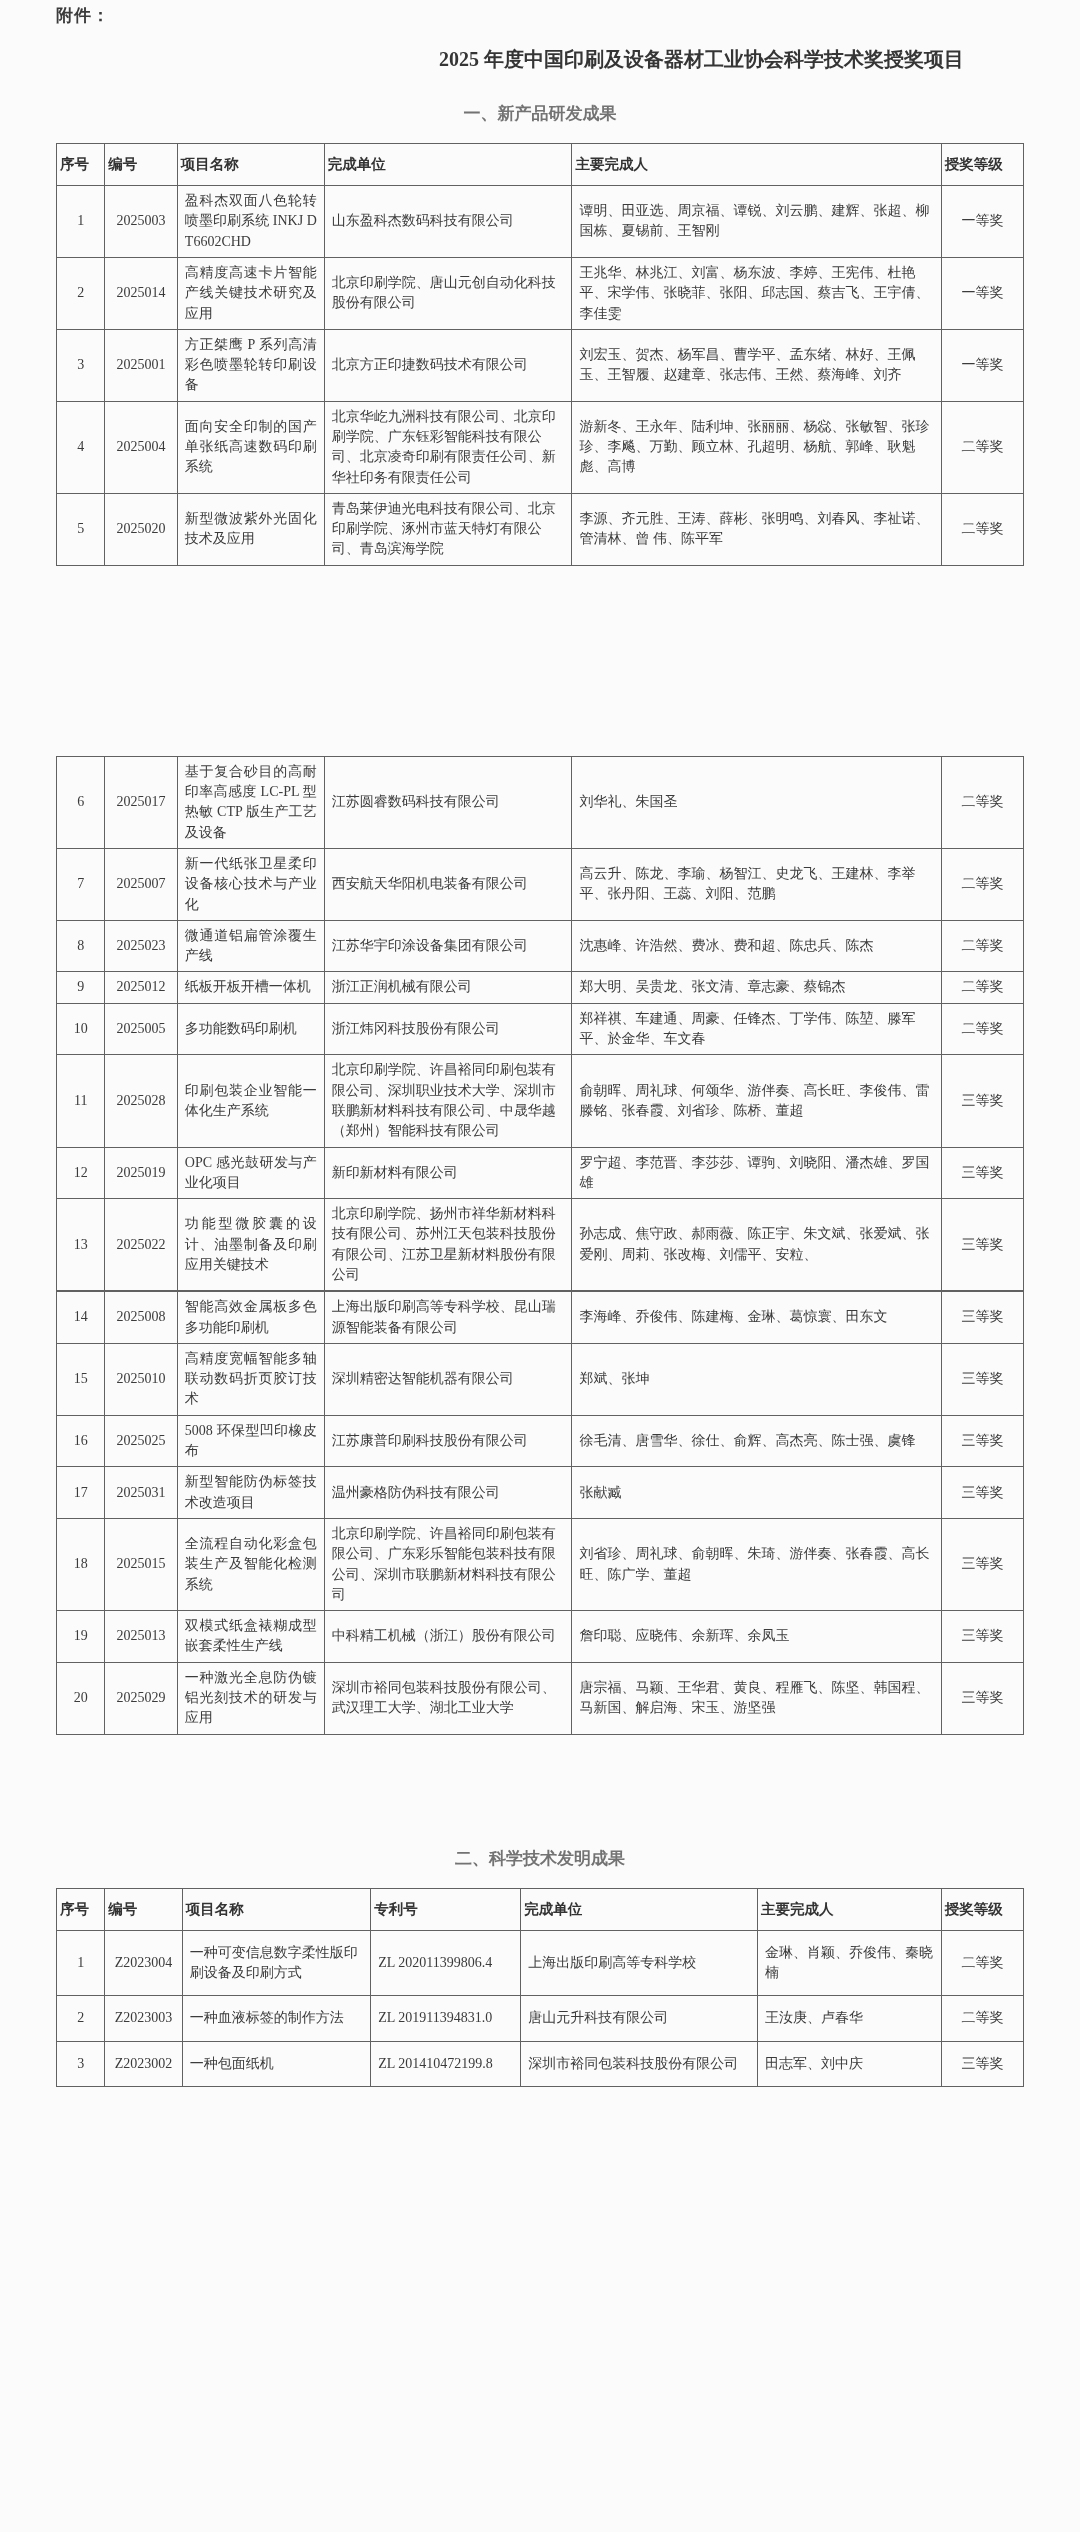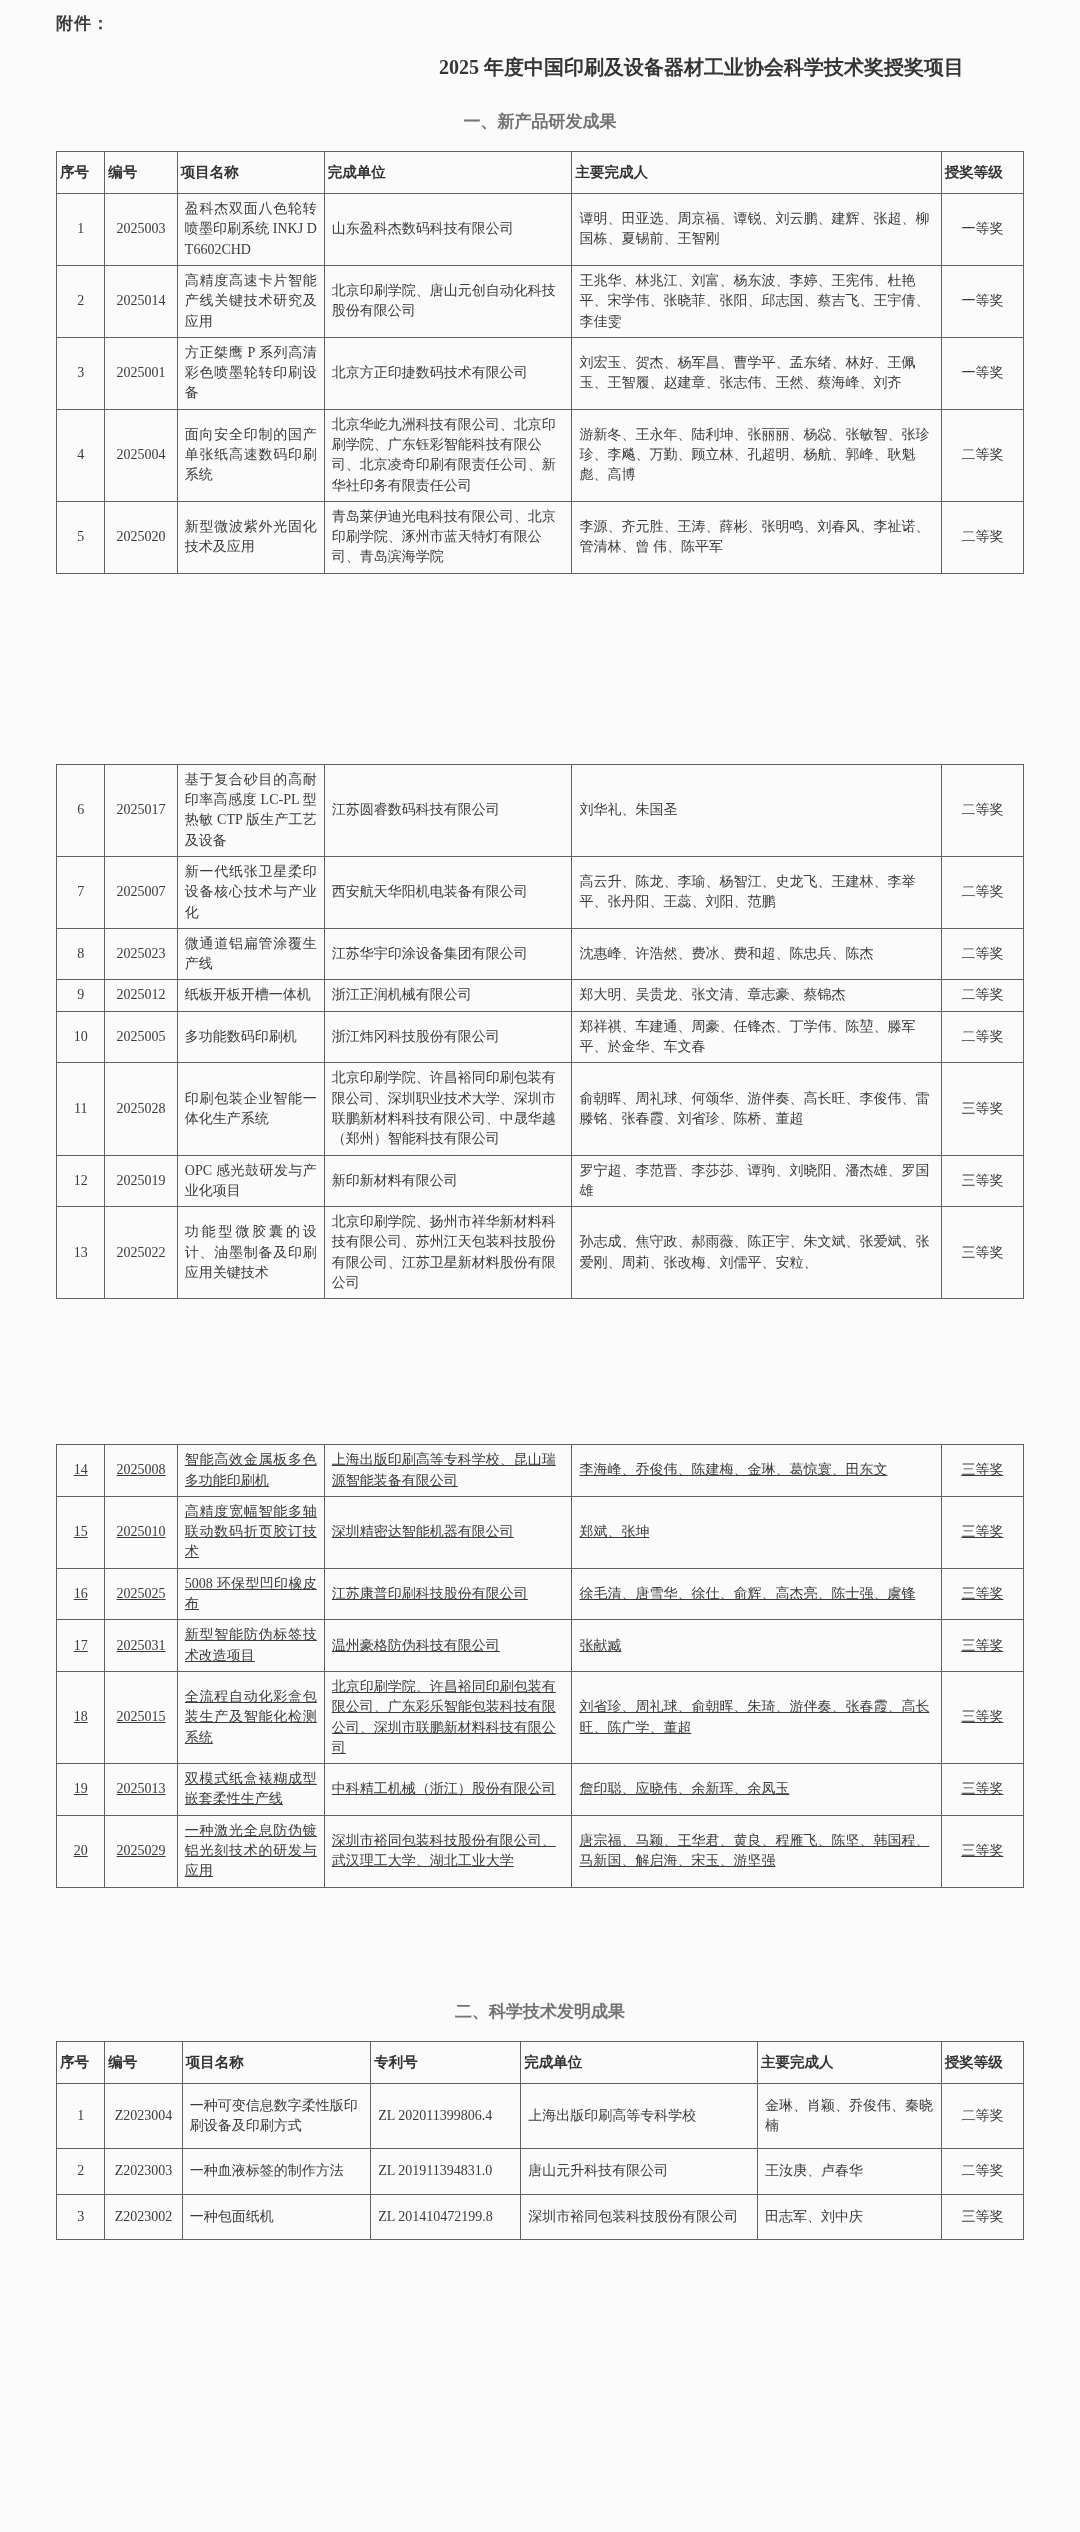--- a/index.html
+++ b/index.html
@@ -4,21 +4,21 @@
 <style>
   html,body{margin:0;padding:0;}
   body{
     width:1080px;
     min-height:2532px;
     background:#fbfbfb;
     color:#3b3b3b;
     font-family:"Liberation Serif","DejaVu Serif",serif;
     -webkit-font-smoothing:antialiased;
   }
-  .doc{padding:12px 56px 60px 56px;}
+  .doc{padding:4px 56px 60px 56px;}
   .attachment{font-size:17px;font-weight:bold;letter-spacing:1px;}
   .title{
     text-align:right;
     font-size:20px;
     font-weight:bold;
     margin:18px 60px 0 60px;
     line-height:1.45;
     color:#353535;
   }
   .section-heading{
@@ -29,21 +29,21 @@
     color:#737373;
   }
   .section-heading.second{margin-top:112px;}
   table{
     width:100%;
     border-collapse:collapse;
     table-layout:fixed;
   }
   .block-gap-1{margin-top:0;}
   .block-gap-2{margin-top:190px;}
-  .block-gap-3{margin-top:145px;text-decoration:underline;}
+  .block-gap-3{}
   th,td{
     border:1px solid #616161;
     font-size:14px;
     line-height:1.45;
     padding:5px 7px;
     vertical-align:middle;
     word-break:break-all;
     color:#3b3b3b;
   }
   th{

